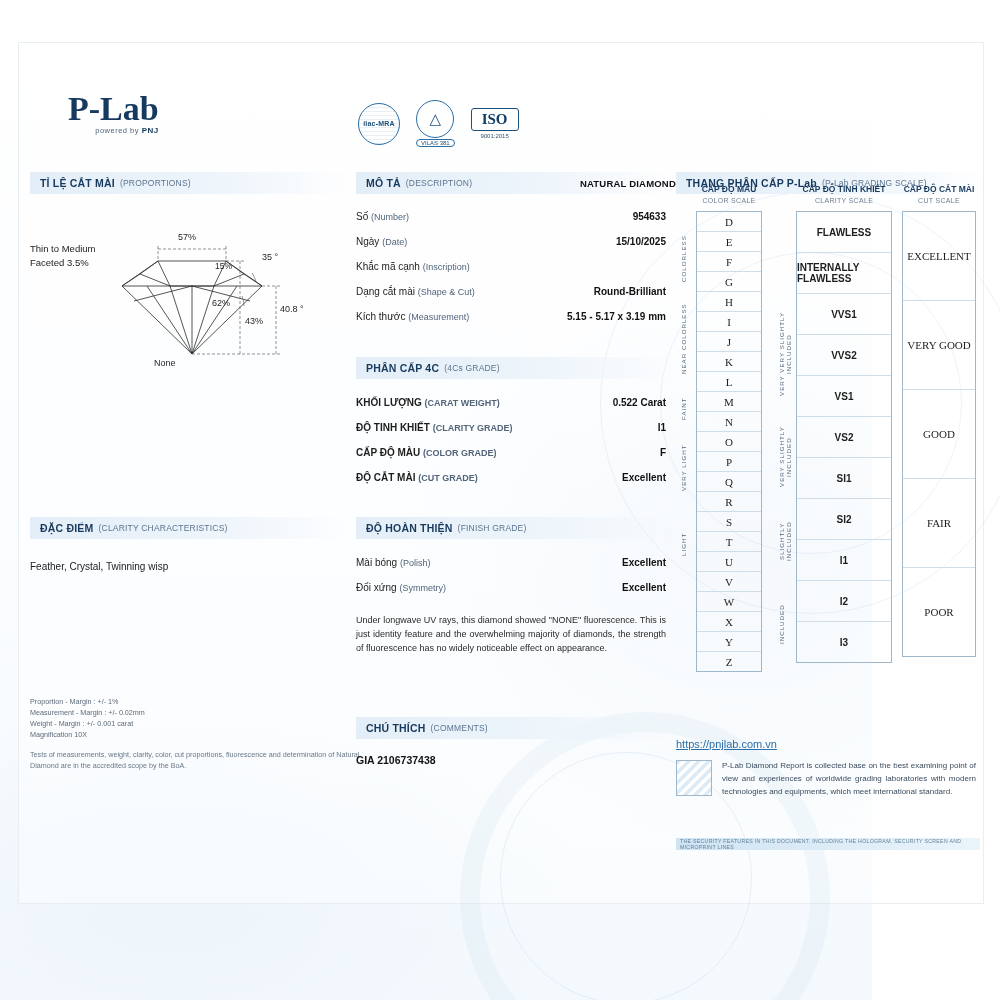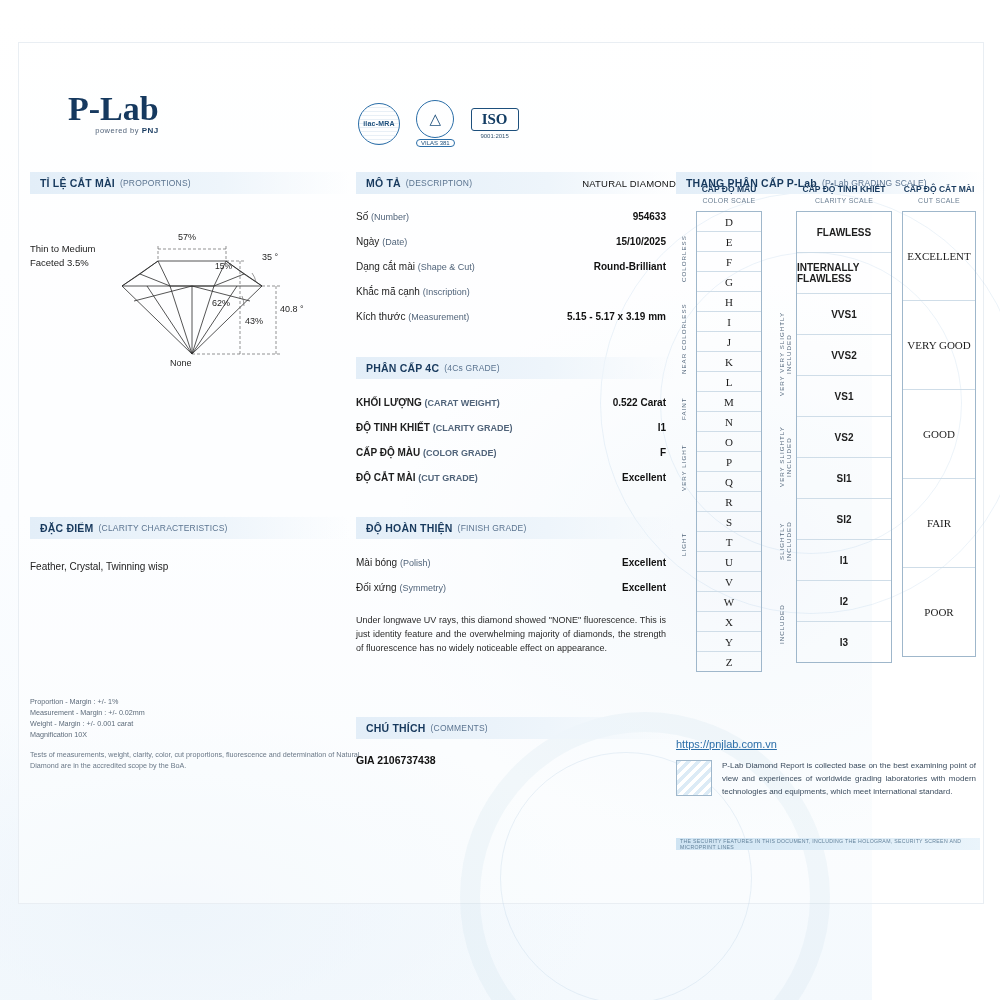--- a/index.html
+++ b/index.html
@@ -254,21 +254,21 @@
           <path d="M 212 110 A 26 26 0 0 1 214 120"></path>
         </g>
       </svg>
 
       <div class="dim" style="left:148px;top:46px;">57%</div>
       <div class="dim" style="left:232px;top:66px;">35 °</div>
       <div class="dim" style="left:185px;top:75px;font-size:8.5px;">15%</div>
       <div class="dim" style="left:182px;top:112px;">62%</div>
       <div class="dim" style="left:215px;top:130px;">43%</div>
       <div class="dim" style="left:250px;top:118px;">40.8 °</div>
-      <div class="dim" style="left:140px;top:172px;">None</div>
+      <div class="dim" style="left:124px;top:172px;">None</div>
       <div class="leftnote">Thin to Medium Faceted 3.5%</div>
     </div>
 
     <div class="sec-head" style="left:0;top:345px;width:310px;">
       <span>ĐẶC ĐIỂM</span>
       <span class="en">(CLARITY CHARACTERISTICS)</span>
     </div>
     <div style="position:absolute;left:0;top:375px;width:310px;">
       <div class="cc-text">Feather, Crystal, Twinning wisp</div>
     </div>
@@ -279,43 +279,43 @@
     <div>Measurement - Margin : +/- 0.02mm</div>
     <div>Weight - Margin : +/- 0.001 carat</div>
     <div>Magnification 10X</div>
     <div class="b2">Tests of measurements, weight, clarity, color, cut proportions, fluorescence and determination of Natural Diamond are in the accredited scope by the BoA.</div>
   </div>
 
   <div class="col-m">
     <div class="sec-head" style="left:0;top:0;width:310px;">
       <span>MÔ TẢ</span>
       <span class="en">(DESCRIPTION)</span>
-      <span style="position:absolute;right:0;font-weight:normal;color:#111;font-size:9.5px;padding-left:16px;">NATURAL DIAMOND</span>
+      <span style="position:absolute;right:0;font-weight:bold;color:#111;font-size:9.5px;padding-left:16px;">NATURAL DIAMOND</span>
     </div>
 
     <div style="position:absolute;left:0;top:32px;width:310px;">
       <div class="row">
           <span class="dotted"></span>
         <span class="lbl"><span>Số</span> <span class="en">(Number)</span></span>
         <span class="val">954633</span>
       </div>
       <div class="row">
           <span class="dotted"></span>
         <span class="lbl"><span>Ngày</span> <span class="en">(Date)</span></span>
         <span class="val">15/10/2025</span>
       </div>
       <div class="row">
           <span class="dotted"></span>
+        <span class="lbl"><span>Khắc mã cạnh</span> <span class="en">(Inscription)</span></span>
+        <span class="val"></span>
+      </div>
+      <div class="row">
+          <span class="dotted"></span>
         <span class="lbl"><span>Dạng cắt mài</span> <span class="en">(Shape &amp; Cut)</span></span>
         <span class="val">Round-Brilliant</span>
-      </div>
-      <div class="row">
-          <span class="dotted"></span>
-        <span class="lbl"><span>Khắc mã cạnh</span> <span class="en">(Inscription)</span></span>
-        <span class="val"></span>
       </div>
       <div class="row">
           <span class="dotted"></span>
         <span class="lbl"><span>Kích thước</span> <span class="en">(Measurement)</span></span>
         <span class="val">5.15 - 5.17 x 3.19 mm</span>
       </div>
     </div>
 
     <div class="sec-head" style="left:0;top:185px;width:310px;">
       <span>PHÂN CẤP 4C</span>

